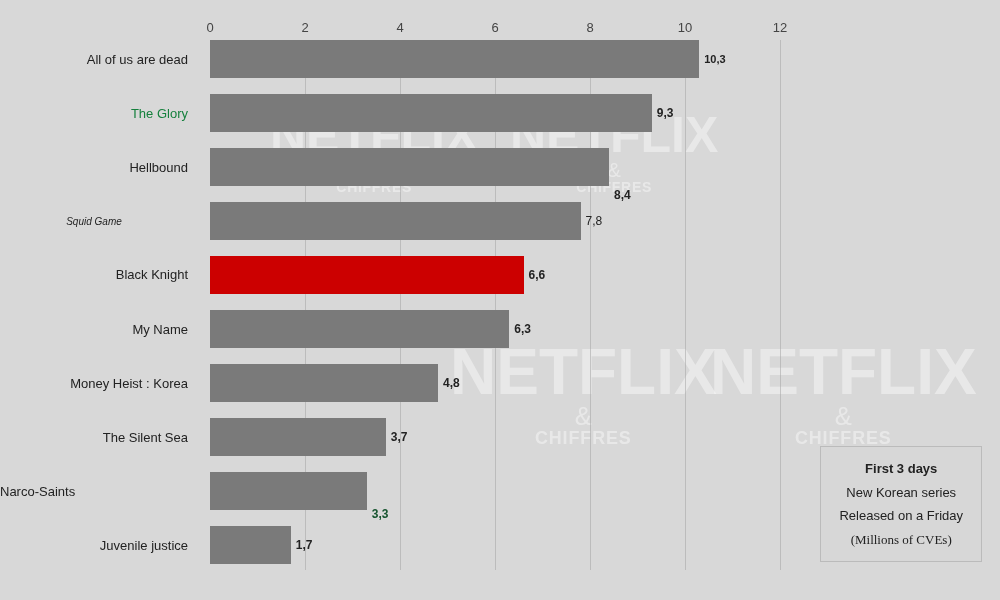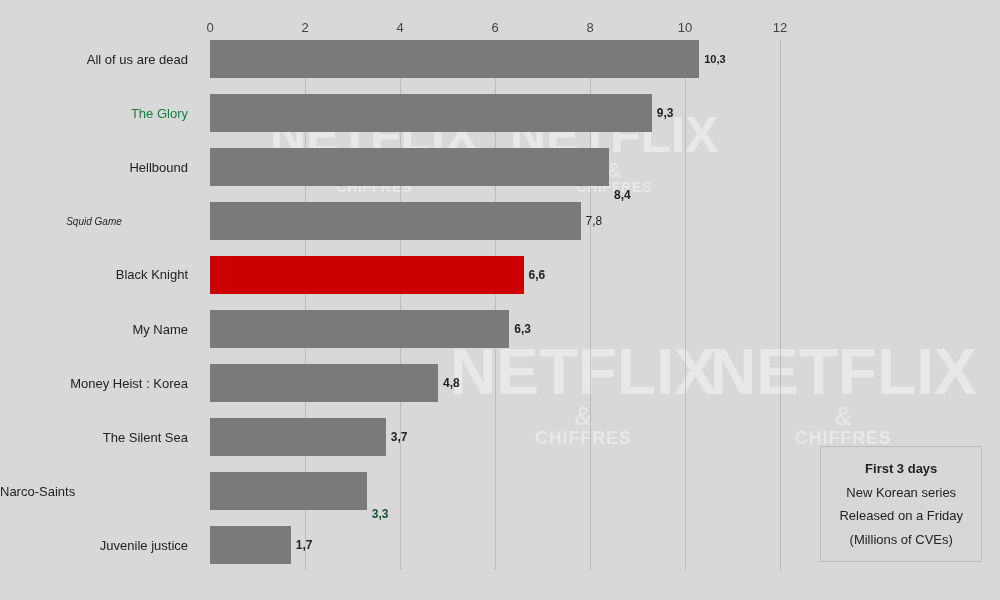--- a/index.html
+++ b/index.html
@@ -60,15 +60,15 @@
     <div style="position: absolute; top: 491px; transform: translateY(-50%); left: 0px; width: 200px; text-align: left; padding-right: 12px; font-size: 13px; color: rgb(34, 34, 34); white-space: nowrap;">Narco-Saints</div>
     <div style="position: absolute; top: 472px; left: 210px; width: 156.75px; height: 38px; background: rgb(122, 122, 122);"></div>
     <div style="position: absolute; top: 514px; transform: translateY(-50%); left: 371.75px; font-size: 12px; color: #14532d; font-weight: bold; white-space: nowrap;">3,3</div>
     <div style="position: absolute; top: 545px; transform: translateY(-50%); left: 0px; width: 200px; text-align: right; padding-right: 12px; font-size: 13px; color: rgb(34, 34, 34); white-space: nowrap;">Juvenile justice</div>
     <div style="position: absolute; top: 526px; left: 210px; width: 80.75px; height: 38px; background: rgb(122, 122, 122);"></div>
     <div style="position: absolute; top: 545px; transform: translateY(-50%); left: 295.75px; font-size: 12px; color: rgb(34, 34, 34); font-weight: bold; white-space: nowrap;">1,7</div>
     <div style="position: absolute; bottom: 38px; right: 18px; background: rgba(215, 215, 215, 0.92); border: 1px solid rgb(187, 187, 187); padding: 10px 18px; font-size: 13px; color: rgb(34, 34, 34); text-align: center; line-height: 1.8; white-space: nowrap;">
   <span style="display:block;font-weight:bold;">First 3 days</span>
   <span style="display:block;">New Korean series</span>
   <span style="display:block;">Released on a Friday</span>
-  <span style="display:block;">(Millions of CVEs)</span>
+  <span style="display:block;font-family:Liberation Serif, serif;">(Millions of CVEs)</span>
 </div>
   </div>
 
 </body></html>

